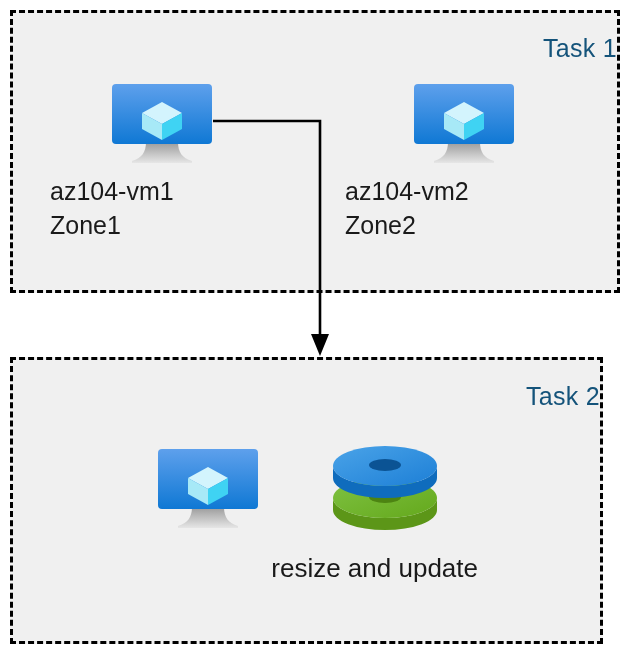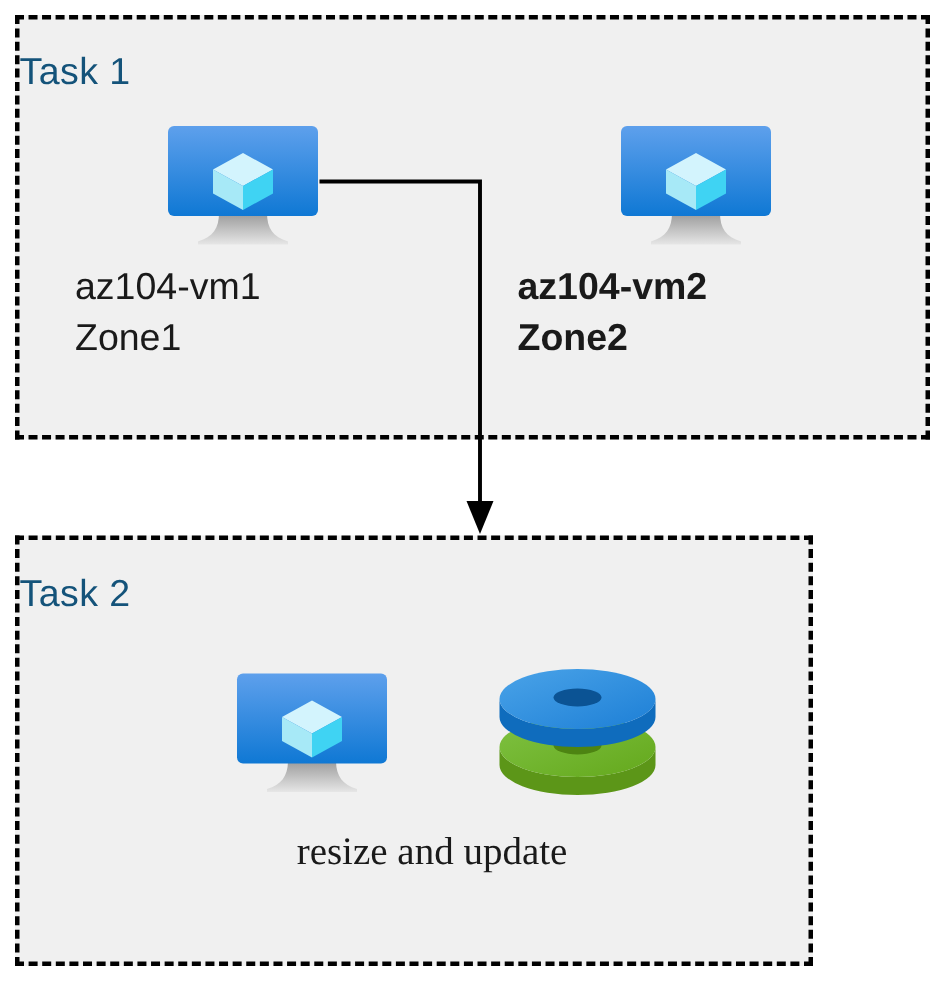--- a/index.html
+++ b/index.html
@@ -31,58 +31,58 @@
   }
   #task1-box {
     left: 10px;
     top: 10px;
     width: 610px;
     height: 283px;
   }
   #task2-box {
     left: 10px;
     top: 357px;
-    width: 532px;
+    width: 593px;
     height: 287px;
   }
 
   .task-title {
     position: absolute;
     width: 100%;
-    text-align: left;
+    text-align: right;
     color: #14537a;
     font-size: 25px;
     font-family: "Liberation Sans", sans-serif;
     letter-spacing: 0.3px;
     white-space: nowrap;
   }
   #task1-title { top: 21px; left: 0; }
   #task2-title { top: 22px; left: 0; }
 
   
   .node-label {
     position: absolute;
     text-align: left;
     color: #1a1a1a;
     font-size: 25px;
     line-height: 34px;
     font-family: "Liberation Sans", sans-serif;
     white-space: pre-line;
   }
   #vm1-label { left: 50px; top: 174px; width: 230px; }
-  #vm2-label { left: 345px; top: 174px; width: 230px; font-weight: bold; }
+  #vm2-label { left: 345px; top: 174px; width: 230px; }
   #task2-caption {
     left: 98px;
     top: 553px;
     width: 380px;
-    text-align: center;
+    text-align: right;
     font-size: 26px;
     color: #1a1a1a;
     position: absolute;
-    font-family: Liberation Serif, serif;
+    font-family: Liberation Sans, sans-serif;
   }
 
   
   .vm-icon { position: absolute; }
   #vm1-icon  { left: 110px; top: 82px; }
   #vm2-icon  { left: 412px; top: 82px; }
   #vm3-icon  { left: 156px; top: 447px; }
   #disk-icon { left: 330px; top: 444px; }
 
   .connector { position: absolute; left: 0; top: 0; pointer-events: none; }

